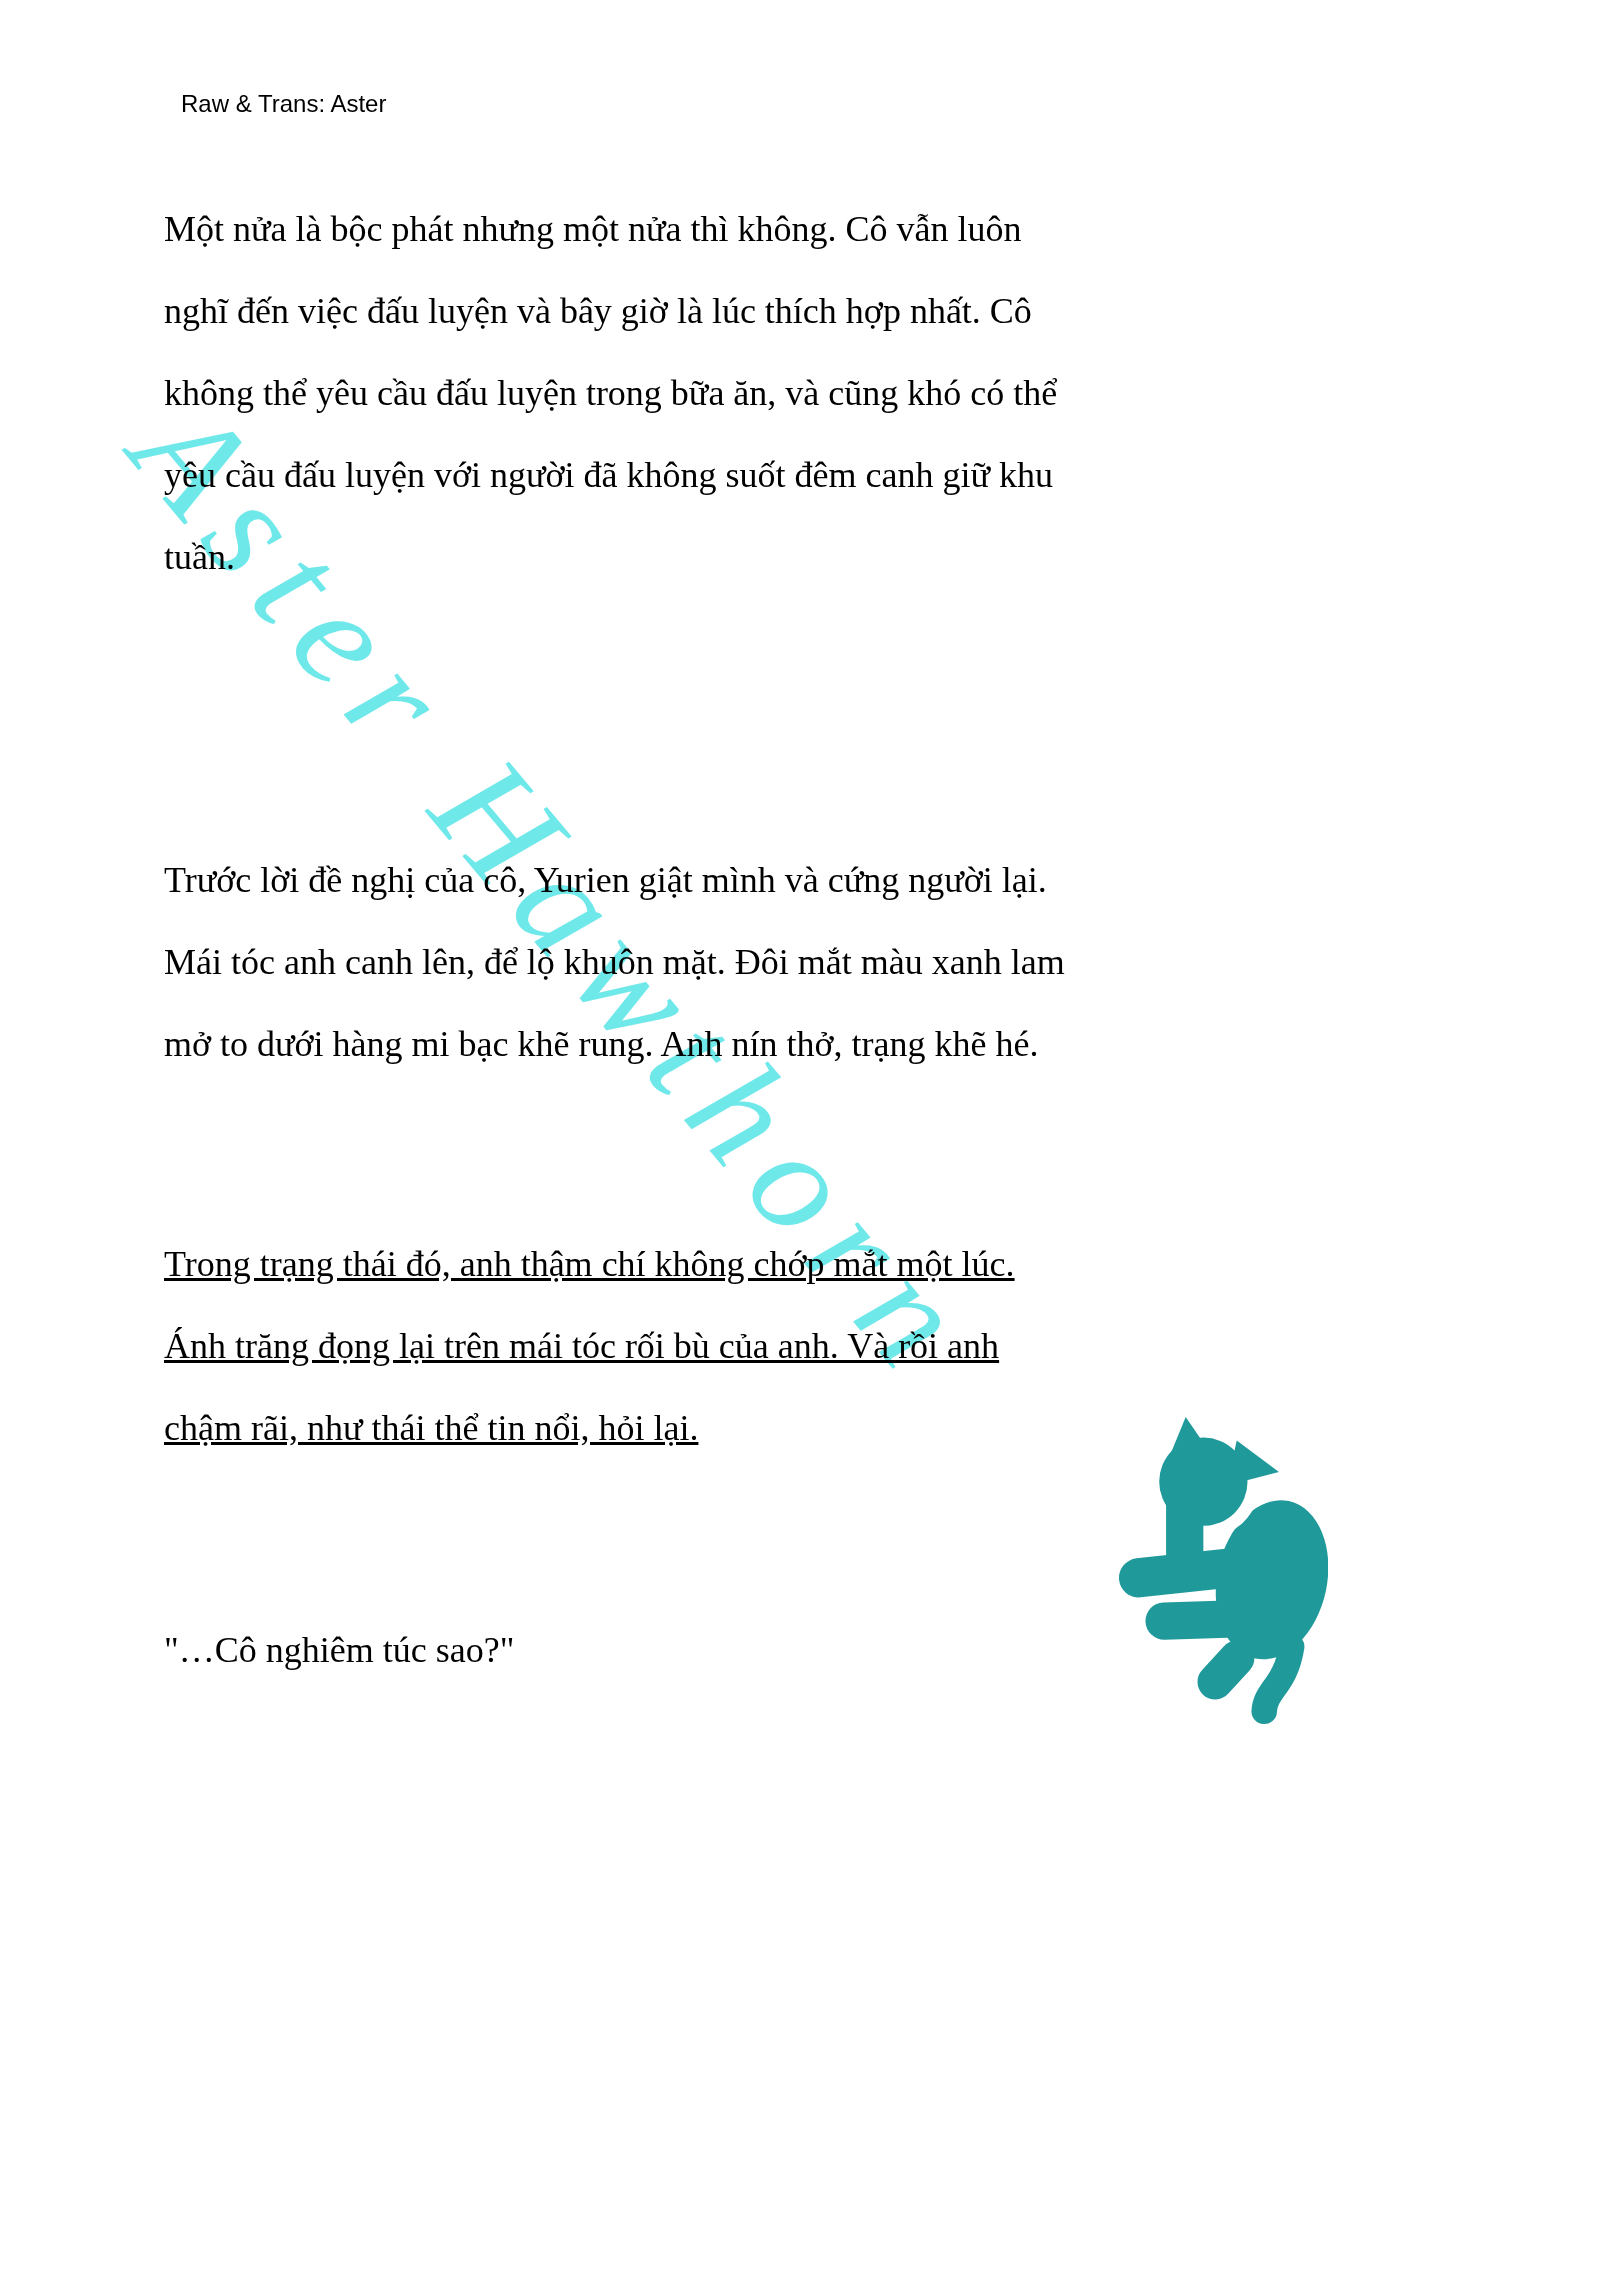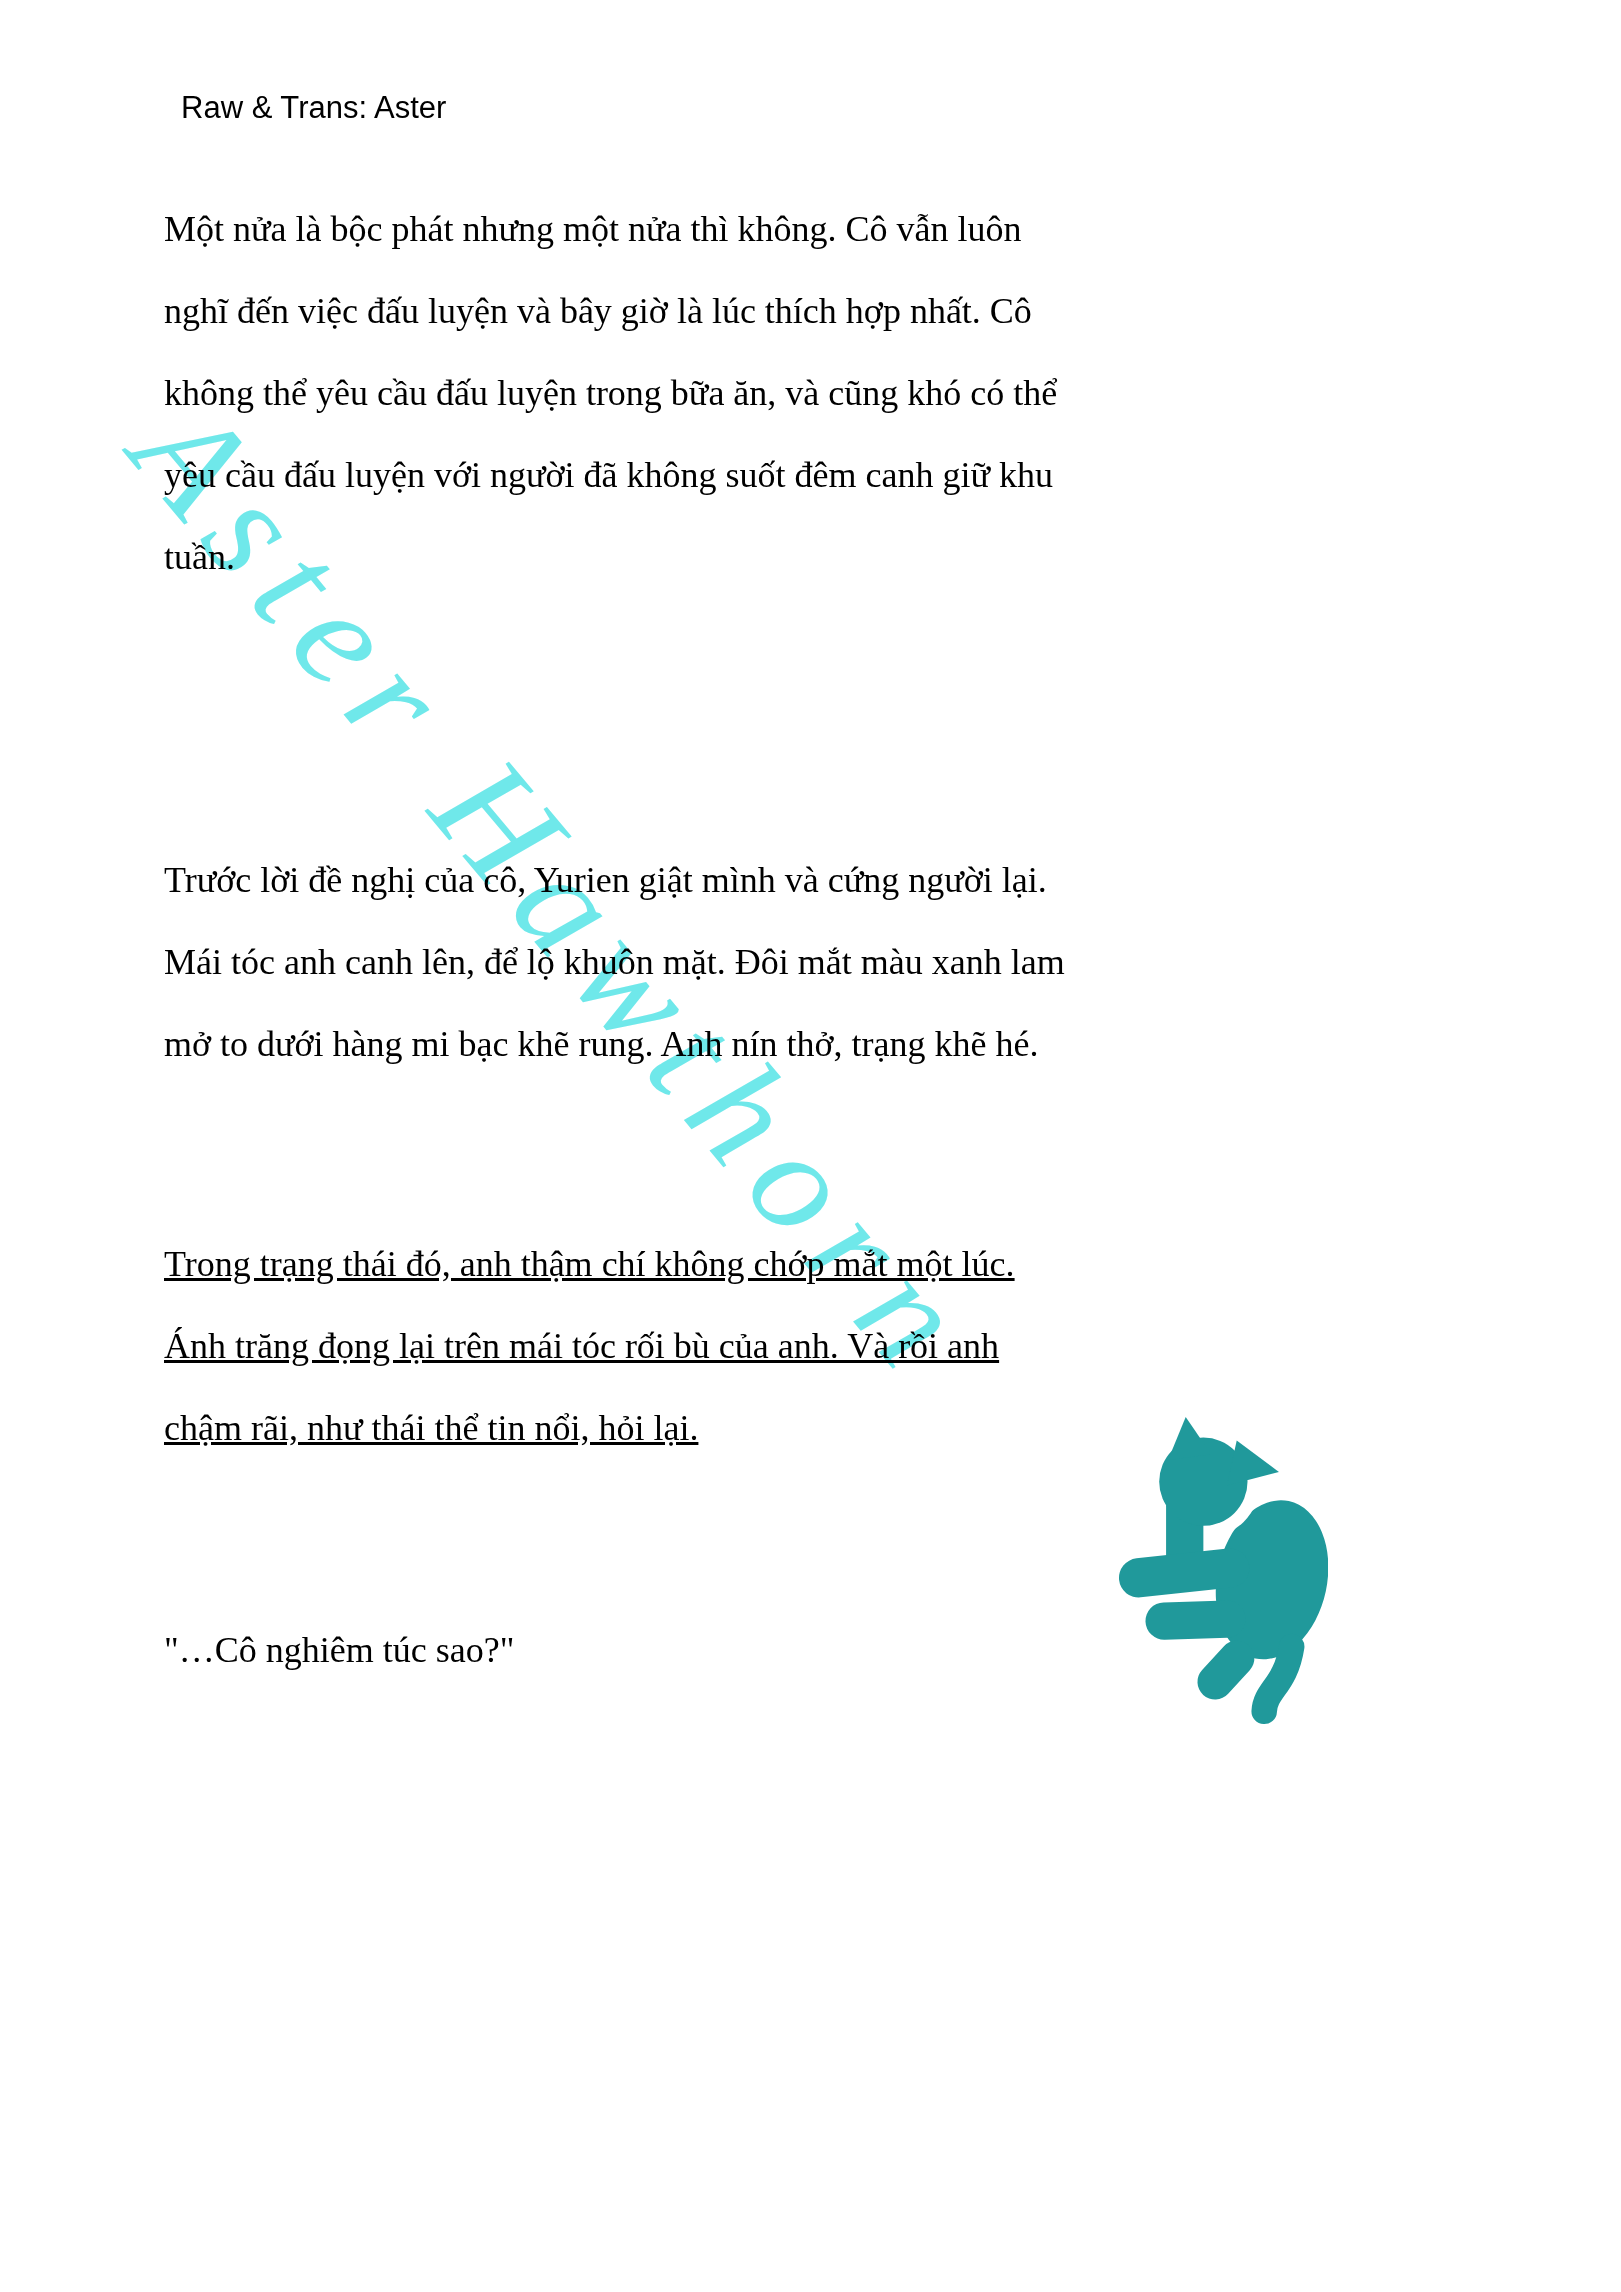--- a/index.html
+++ b/index.html
@@ -10,21 +10,21 @@
     background: #ffffff;
     overflow: hidden;
     font-family: "Liberation Serif", serif;
     color: var(--text-color, #000);
   }
   .header {
     position: absolute;
     left: 181px;
     top: 90px;
     font-family: "Liberation Sans", sans-serif;
-    font-size: 31px;
+    font-size: 24px;
     color: var(--text-color, #000);
     z-index: 3;
     white-space: nowrap;
   }
   .watermark {
     position: absolute;
     left: 221px;
     top: 377px;
     font-family: "Liberation Serif", serif;
     font-style: italic;

